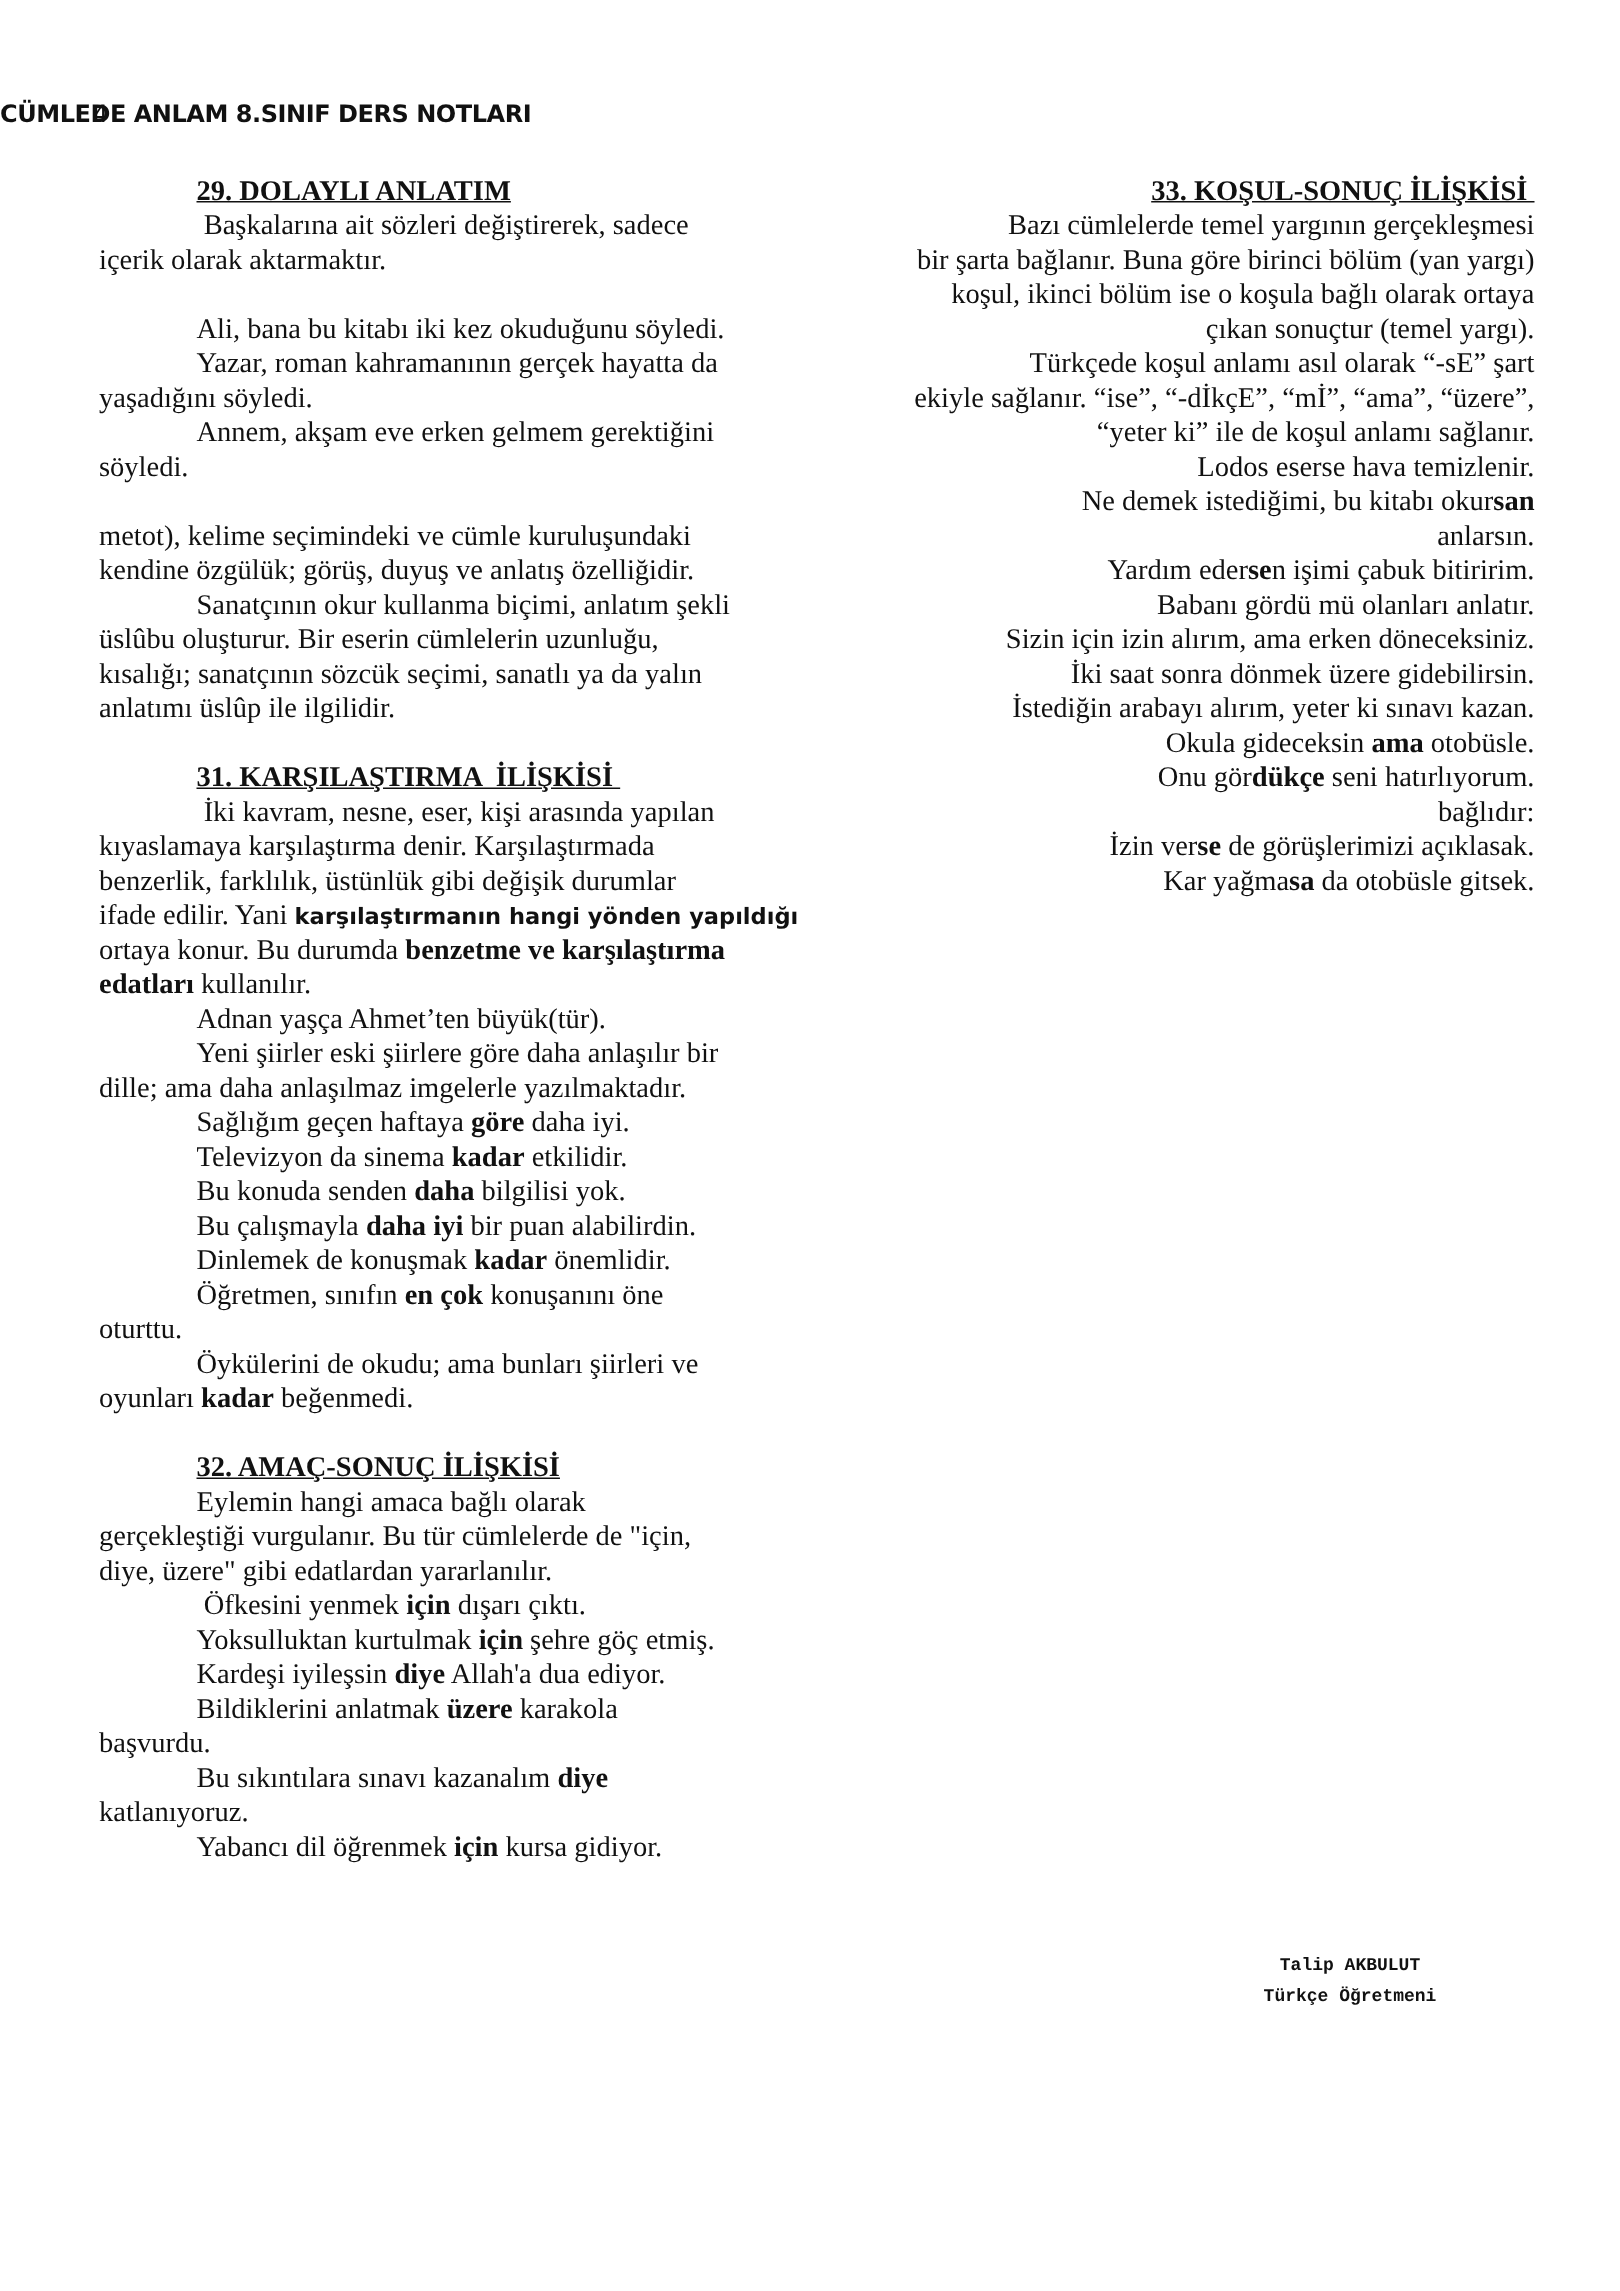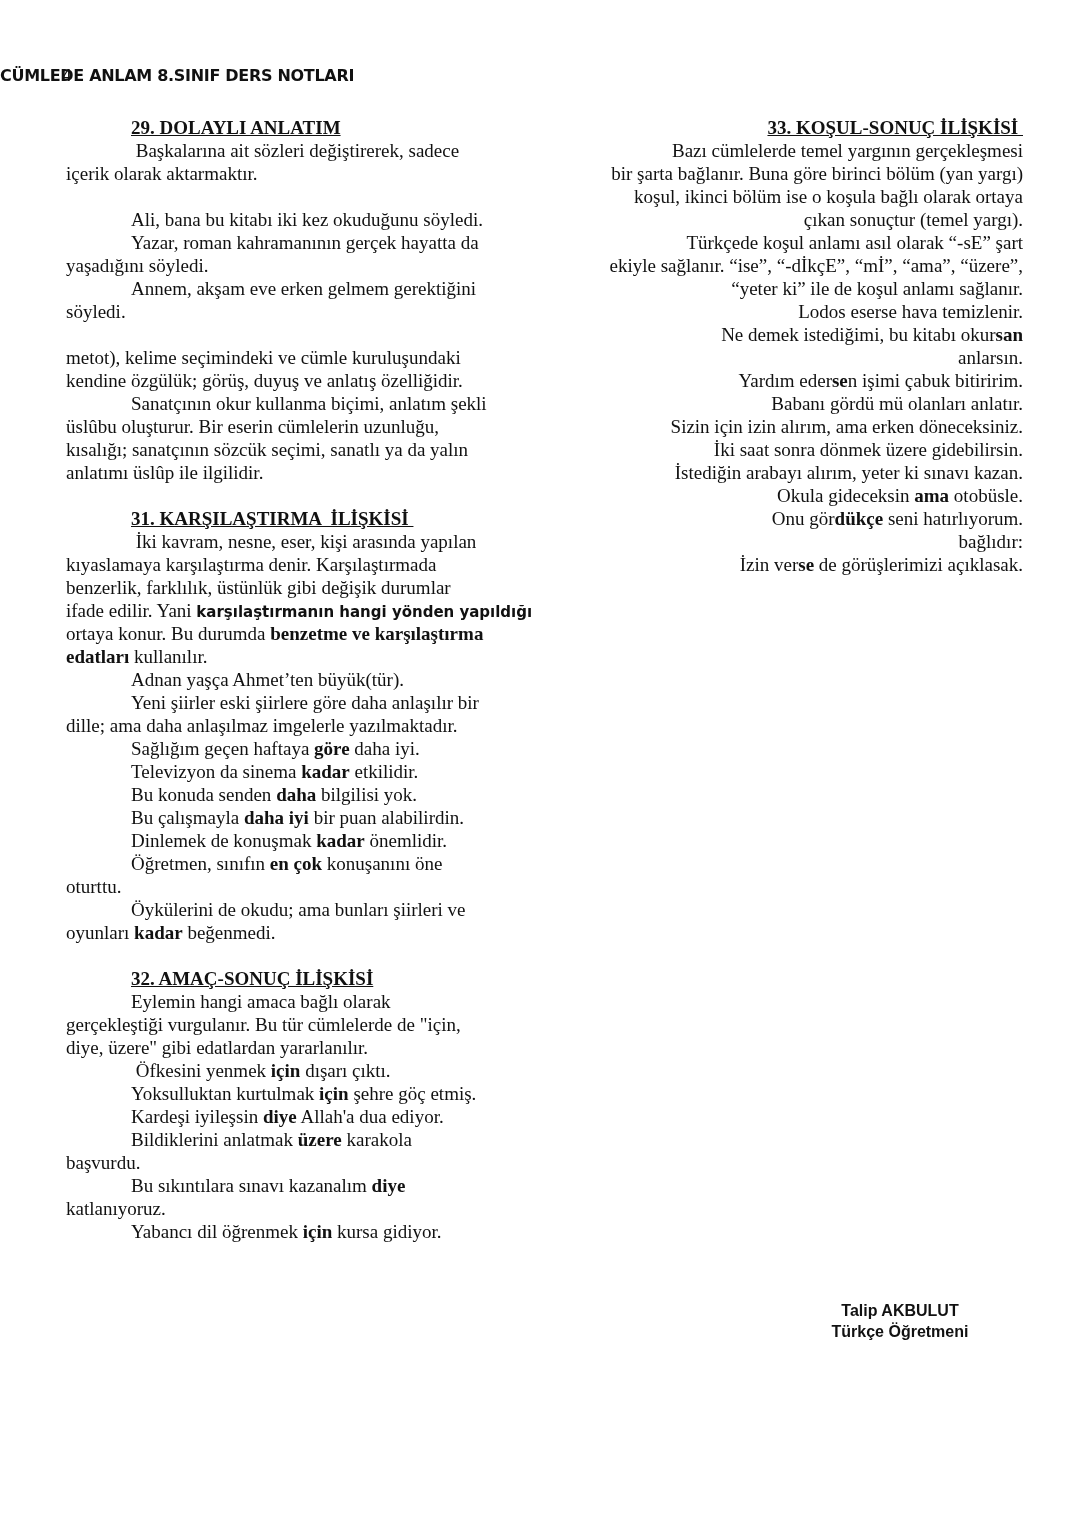--- a/index.html
+++ b/index.html
@@ -10,21 +10,21 @@
   .col { position: absolute; font-family: "Liberation Serif", serif; font-size: 19px; line-height: 23px; }
   .col-left { left: 66px; top: 116px; width: 450px; }
   .col-right { left: 573px; top: 116px; width: 450px; text-align: right; }
   .section { margin-bottom: 23px; }
   .line { white-space: pre; display: block; height: 23px; }
   .indent { padding-left: 65px; }
   .heading { font-weight: bold; text-decoration: underline; padding-left: 65px; }
   .blank { height: 23px; }
   b.u { }
   .small-sans { font-family: "DejaVu Sans", sans-serif; font-size: 15px; font-weight: bold; }
-  .signature { position: absolute; left: 830px; top: 1300px; width: 140px; text-align: center; font-family: Liberation Sans, sans-serif; font-weight: bold; font-size: 16px; line-height: 21px; }
+  .signature { position: absolute; left: 830px; top: 1300px; width: 140px; text-align: center; font-family: Liberation Mono, monospace; font-weight: bold; font-size: 12px; line-height: 21px; }
 </style>
 </head>
 <body>
 
 <div class="header">
   <span class="page-num">4</span>
   <div class="doc-title">CÜMLEDE ANLAM 8.SINIF DERS NOTLARI</div>
 </div>
 
 <div class="col col-left" id="col-left">
@@ -98,19 +98,20 @@
       <div class="line"><span>anlarsın.</span></div>
       <div class="line indent"><span>Yardım eder</span><b>se</b><span>n işimi çabuk bitiririm.</span></div>
       <div class="line indent"><span> Babanı gördü mü olanları anlatır.</span></div>
       <div class="line indent"><span>Sizin için izin alırım, ama erken döneceksiniz.</span></div>
       <div class="line indent"><span>İki saat sonra dönmek üzere gidebilirsin.</span></div>
       <div class="line indent"><span>İstediğin arabayı alırım, yeter ki sınavı kazan.</span></div>
       <div class="line indent"><span>Okula gideceksin </span><b>ama</b><span> otobüsle.</span></div>
       <div class="line indent"><span>Onu gör</span><b>dükçe</b><span> seni hatırlıyorum.</span></div>
       <div class="line indent"><span>bağlıdır:</span></div>
       <div class="line indent"><span>İzin ver</span><b>se</b><span> de görüşlerimizi açıklasak.</span></div>
+      <div class="line indent"><span>Kar yağma</span><b>sa</b><span> da otobüsle gitsek.</span></div>
     </div>
   </div>
 
 <div class="signature">
   <div>Talip AKBULUT</div>
   <div>Türkçe Öğretmeni</div>
 </div>
 
 </body></html>

